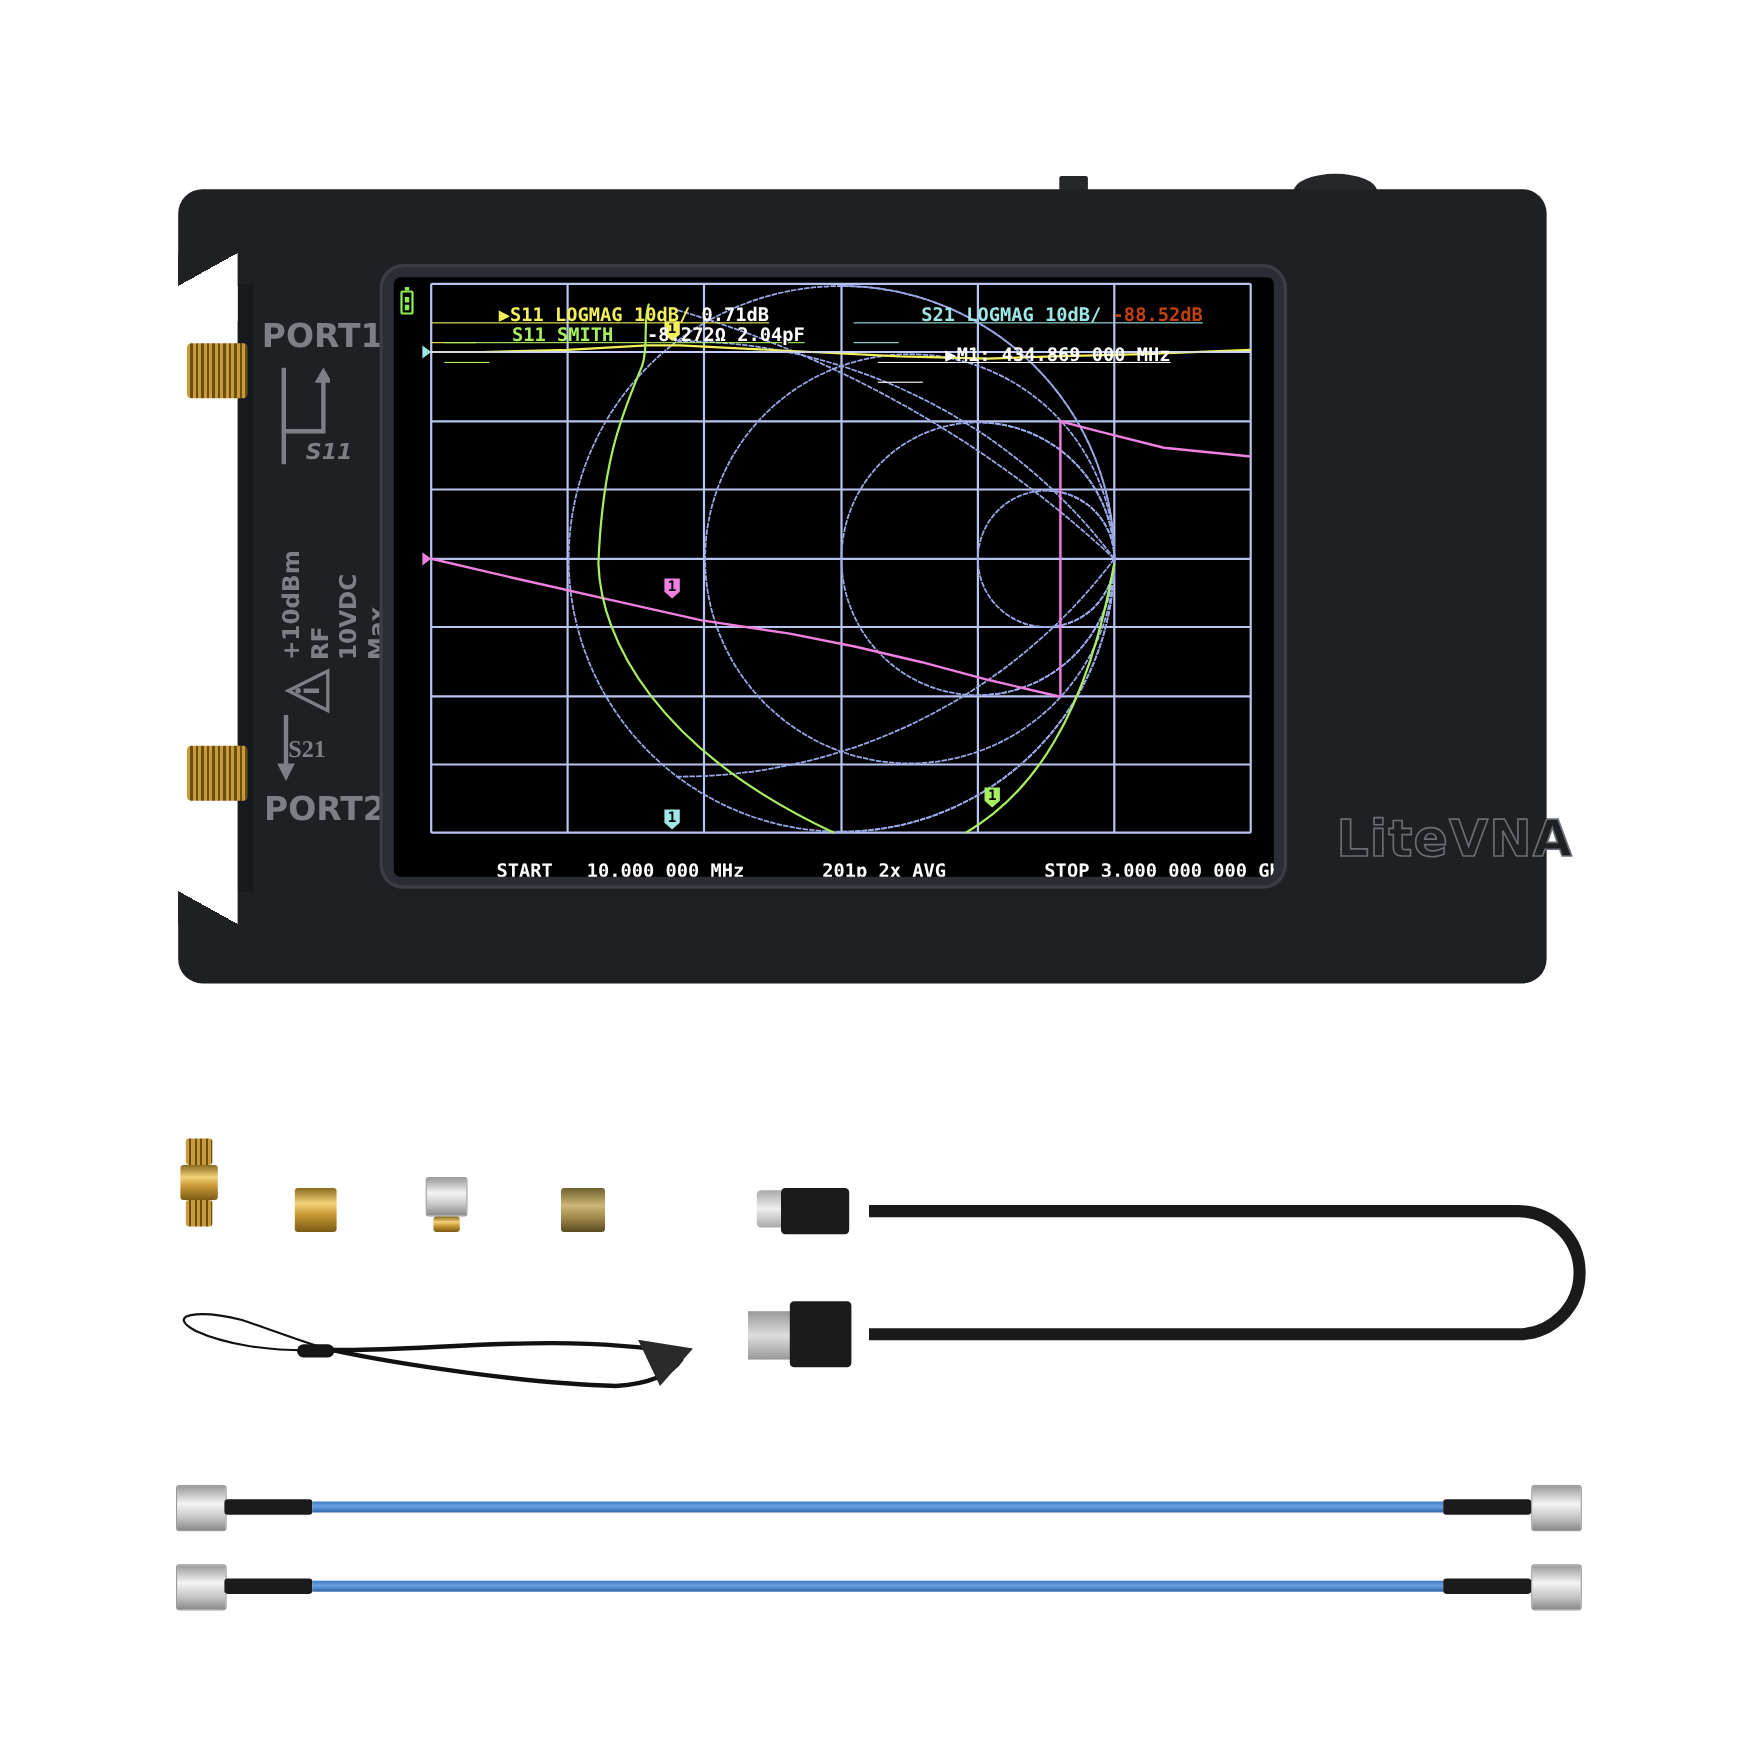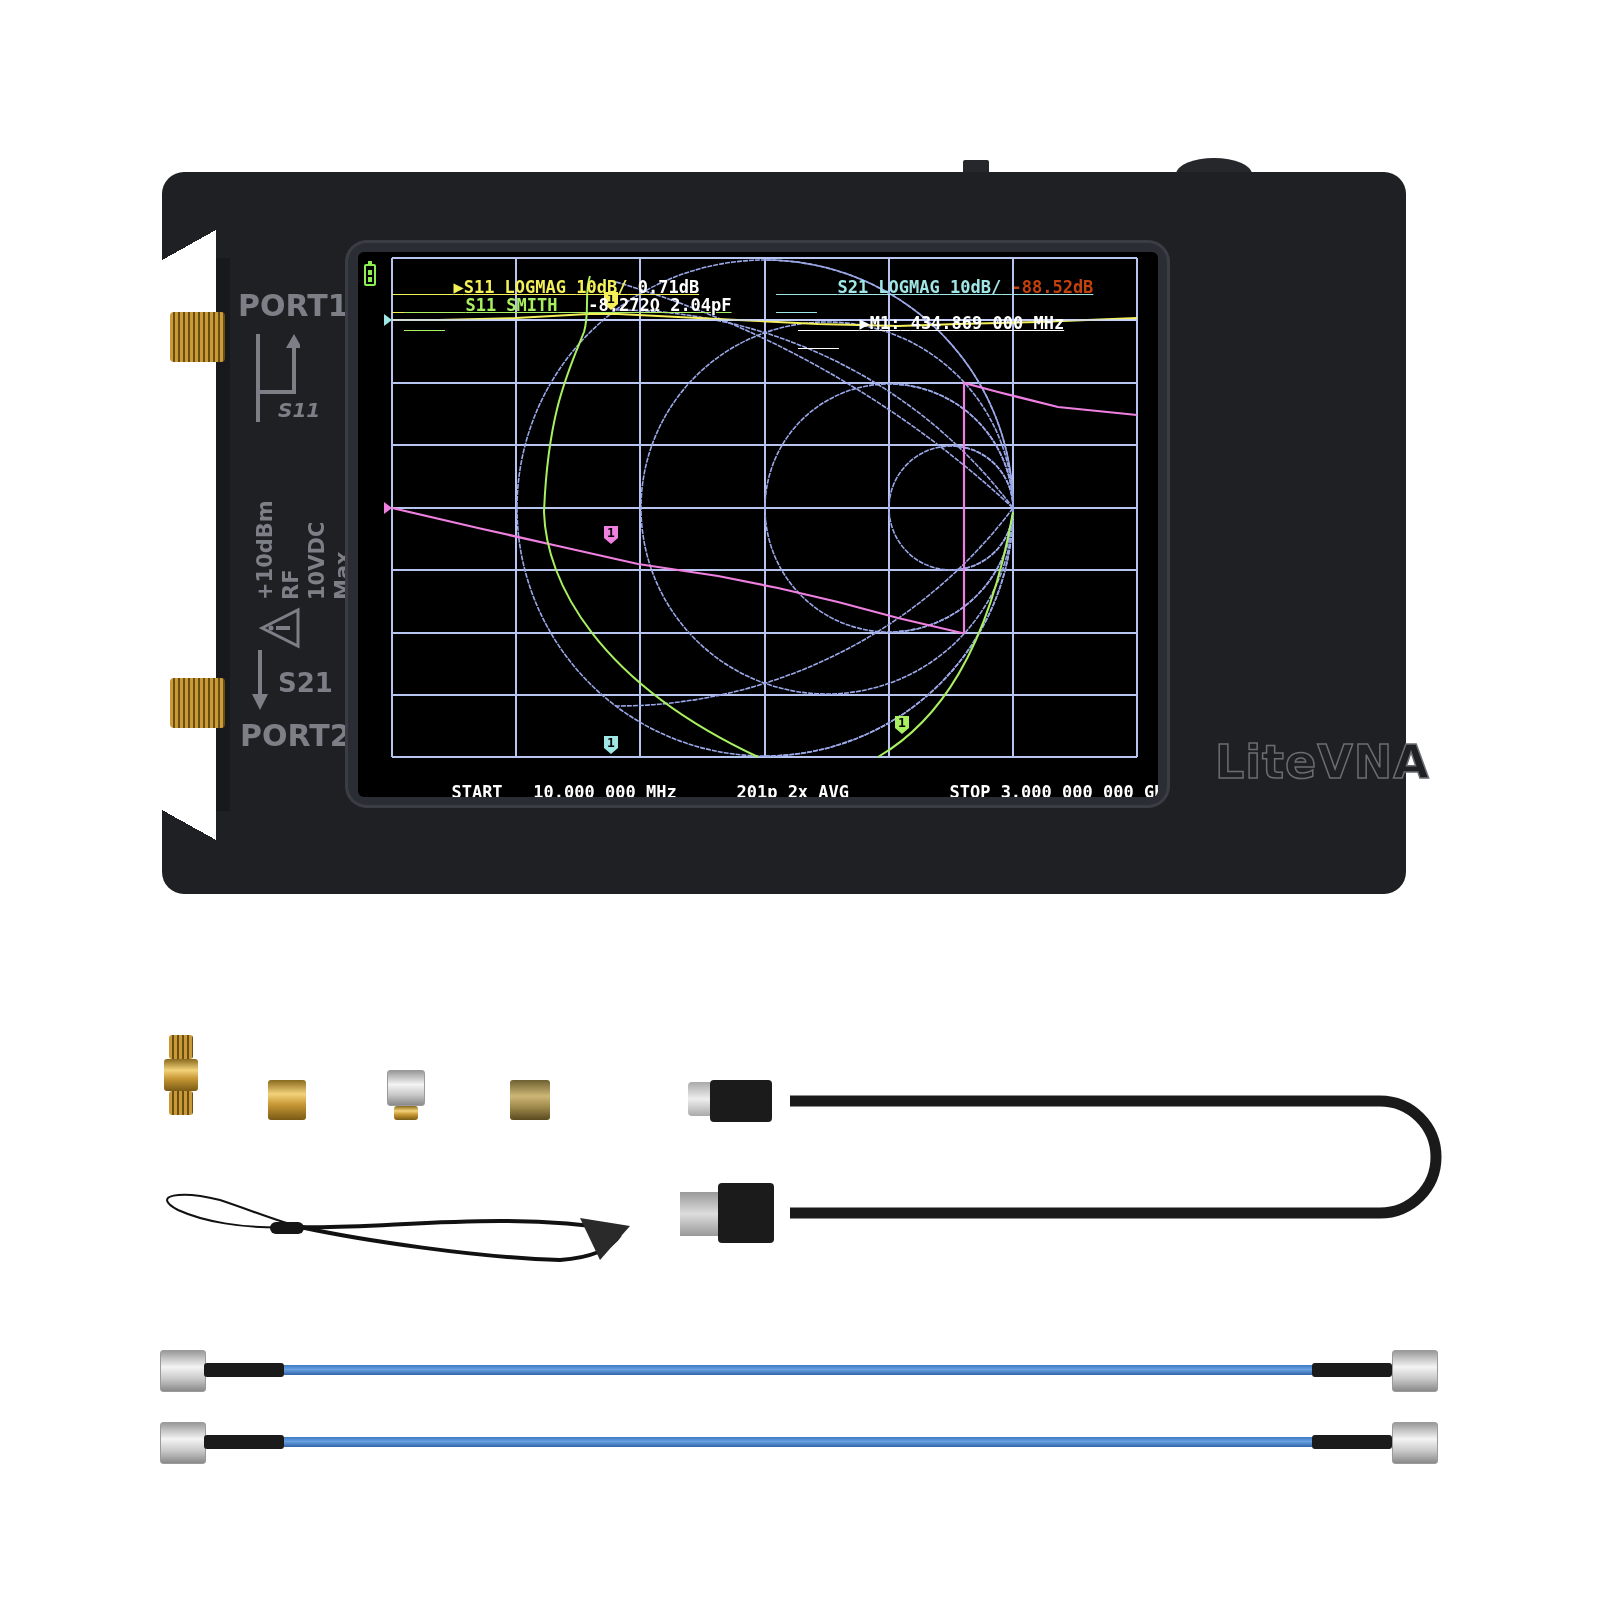--- a/index.html
+++ b/index.html
@@ -58,21 +58,21 @@
         <path d="M18 22 H32" stroke="#7c7f86" stroke-width="4"></path>
         <circle cx="13" cy="22" r="2.5" fill="#7c7f86"></circle>
       </svg>
   </div>
   <div class="abs" style="left:250px;top:650px;width:20px;height:60px;">
     <svg width="20" height="60" viewBox="0 0 20 60">
         <path d="M10 0 V48" stroke="#7c7f86" stroke-width="4"></path>
         <path d="M2 44 L10 60 L18 44 Z" fill="#7c7f86"></path>
       </svg>
   </div>
-  <div class="abs label-silk" style="left:278px;top:668px;font-size:26px;">S21</div>
+  <div class="abs label-silk" style="left:262px;top:668px;font-size:22px;font-family:Liberation Serif, serif;">S21</div>
   <div class="abs label-silk" style="left:240px;top:718px;font-size:30px;">PORT2</div>
 
   <div id="brand" class="abs">LiteVNA</div>
 
   <div id="bezel" class="abs"></div>
   <div id="screen" class="abs">
     <svg class="abs" style="left:0;top:0" width="800" height="545">
 
       <g stroke="#b8c4f0" stroke-width="2" fill="none">
         <line x1="34" y1="6" x2="34" y2="505"></line>
@@ -147,21 +147,21 @@
     <div class="scr" style="left:418px;top:8px;color:#9fe6e6;">
       <span>S21 LOGMAG</span> <span>10dB/</span> <span style="color:#c2410c">-88.52dB</span>
     </div>
     <div class="scr" style="left:440px;top:44px;color:#fff;">
       <span>▶</span><span>M1:</span> <span>434.869 000 MHz</span>
     </div>
 
     <div class="scr" style="left:32px;top:513px;color:#fff;">
       <span>START</span>   <span>10.000 000 MHz</span>
     </div>
-    <div class="scr" style="left:317px;top:513px;color:#fff;">
+    <div class="scr" style="left:328px;top:513px;color:#fff;">
       <span>201p</span> <span>2x AVG</span>
     </div>
     <div class="scr" style="left:530px;top:513px;color:#fff;">
       <span>STOP</span> <span>3.000 000 000 GHz</span>
     </div>
   </div>
 </div>
 
 <div>
 

